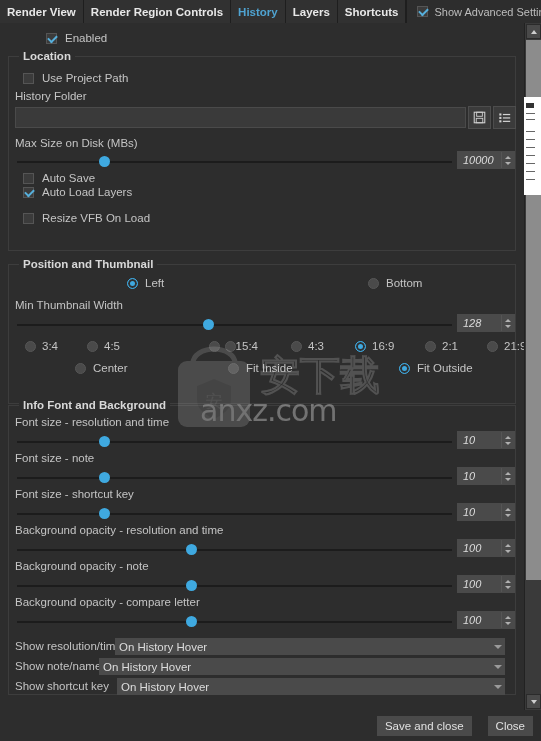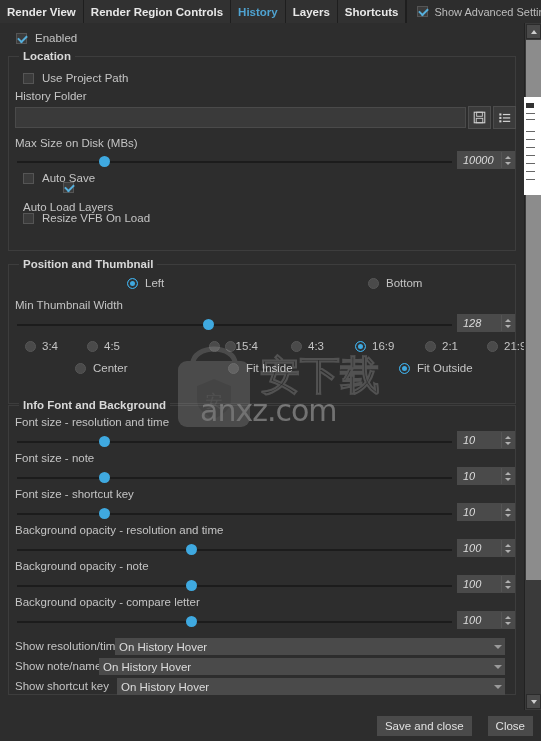--- a/index.html
+++ b/index.html
@@ -183,21 +183,21 @@
     </div>
     <div class="tabbar-spacer"></div>
     <div class="adv">
       <span class="cb on"></span>
       <span>Show Advanced Settings</span>
     </div>
   </div>
 
   <div class="content">
 
-    <div class="chkrow" style="position:absolute;left:0;top:5px;padding-left:16px;">
+    <div class="chkrow" style="position:absolute;left:30px;top:5px;padding-left:16px;">
       <span class="cb on"></span>
       <span>Enabled</span>
     </div>
 
     <div class="group" style="left:8px; top:33px; width:508px; height:195px;">
       <div class="gtitle">Location</div>
 
       <div class="chkrow" style="position:absolute;left:14px;top:11px;">
         <span class="cb"></span>
         <span>Use Project Path</span>
@@ -239,21 +239,21 @@
         <span class="arrows">
             <i class="up"></i>
             <i class="dn"></i>
           </span>
       </div>
 
       <div class="chkrow" style="position:absolute;left:14px;top:111px;">
         <span class="cb"></span>
         <span>Auto Save</span>
       </div>
-      <div class="chkrow" style="position:absolute;left:14px;top:125px;flex-direction:column;">
+      <div class="chkrow" style="position:absolute;left:14px;top:125px;">
         <span class="cb on"></span>
         <span>Auto Load Layers</span>
       </div>
       <div class="chkrow" style="position:absolute;left:14px;top:151px;">
         <span class="cb"></span>
         <span>Resize VFB On Load</span>
       </div>
     </div>
 
     <div class="group" style="left:8px; top:241px; width:508px; height:140px;">

